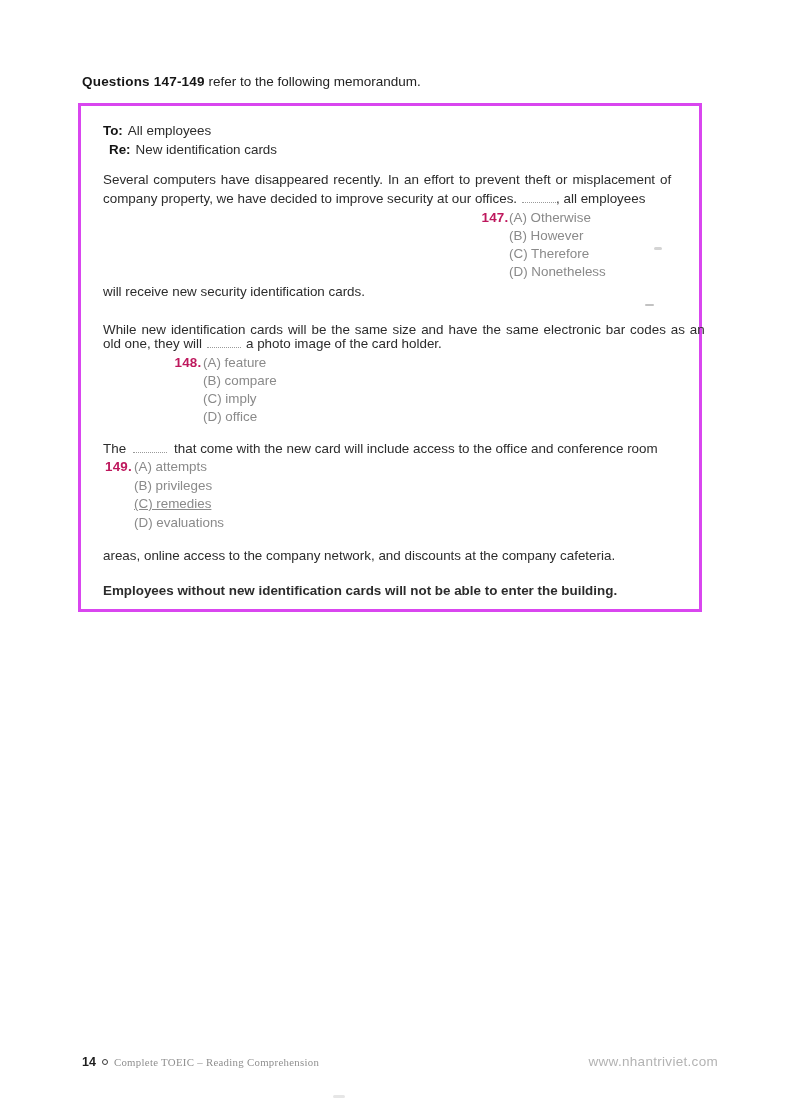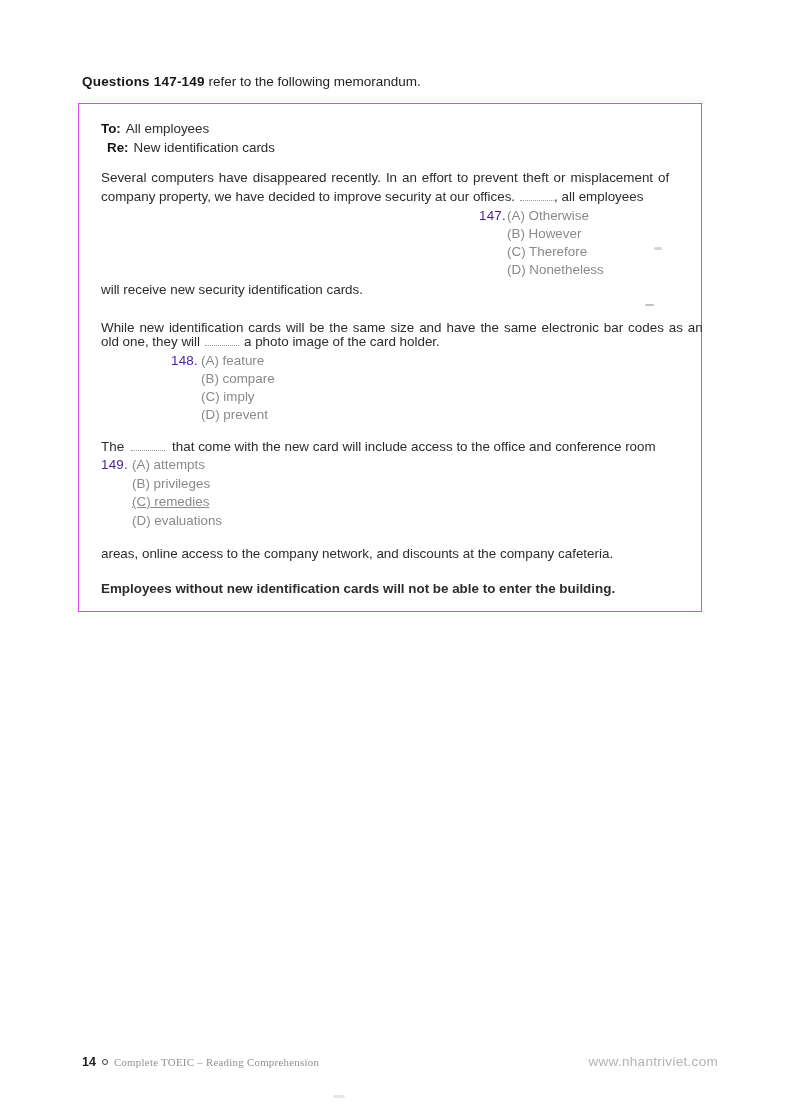--- a/index.html
+++ b/index.html
@@ -16,21 +16,21 @@
   .abs { position: absolute; white-space: nowrap; }
   .hdr {
     left: 82px; top: 74px;
     font-size: 13.5px; color: #232323;
   }
   .hdr b { font-weight: bold; color: #161616; letter-spacing: 0.2px; }
   .memo-box {
     position: absolute;
     left: 78px; top: 103px;
     width: 624px; height: 509px;
-    border: 1px solid #d946ef;
+    border: 3px solid #d946ef;
     background: #ffffff;
   }
   .line {
     position: absolute;
     font-size: 13.4px;
     line-height: 14px;
     color: #2c2c2c;
     white-space: nowrap;
   }
   .just { word-spacing: 1.2px; }
@@ -38,23 +38,24 @@
   .blank {
     display: inline-block;
     width: 34px;
     height: 11px;
     border-bottom: 1.6px dotted #9a9a9a;
     vertical-align: baseline;
   }
   .blank.m { margin: 0 5px; }
   .qnum {
     display: inline-block;
-    font-weight: normal;
-    color: #4c1d95;
+    font-weight: bold;
+    color: #be185d;
     letter-spacing: 0.2px;
+    text-align: center;
   }
   .opt { color: #8a8a8a; }
   .q147 .qnum { width: 28px; }
   .q148 .qnum { width: 30px; }
   .q149 .qnum { width: 31px; }
   .footer-left {
     position: absolute;
     left: 82px; top: 1055px;
     white-space: nowrap;
     display: flex; align-items: center;
@@ -125,21 +126,21 @@
     <div class="line" style="left:22px; top:231px;">
       <span>old one, they will</span><span class="blank m"></span><span>a photo image of the card holder.</span>
     </div>
 
     <div class="q148">
       <div class="line" style="left:92px; top:250px;">
         <span class="qnum">148.</span><span class="opt">(A) feature</span>
       </div>
       <div class="line opt" style="left:122px; top:268px;">(B) compare</div>
       <div class="line opt" style="left:122px; top:286px;">(C) imply</div>
-      <div class="line opt" style="left:122px; top:304px;">(D) prevent</div>
+      <div class="line opt" style="left:122px; top:304px;">(D) office</div>
     </div>
 
     <div class="line" style="left:22px; top:336px;">
       <span>The</span><span class="blank m" style="margin:0 7px;"></span><span>that come with the new card will include access to the office and conference room</span>
     </div>
 
     <div class="q149">
       <div class="line" style="left:22px; top:354px;">
         <span class="qnum">149.</span><span class="opt">(A) attempts</span>
       </div>

